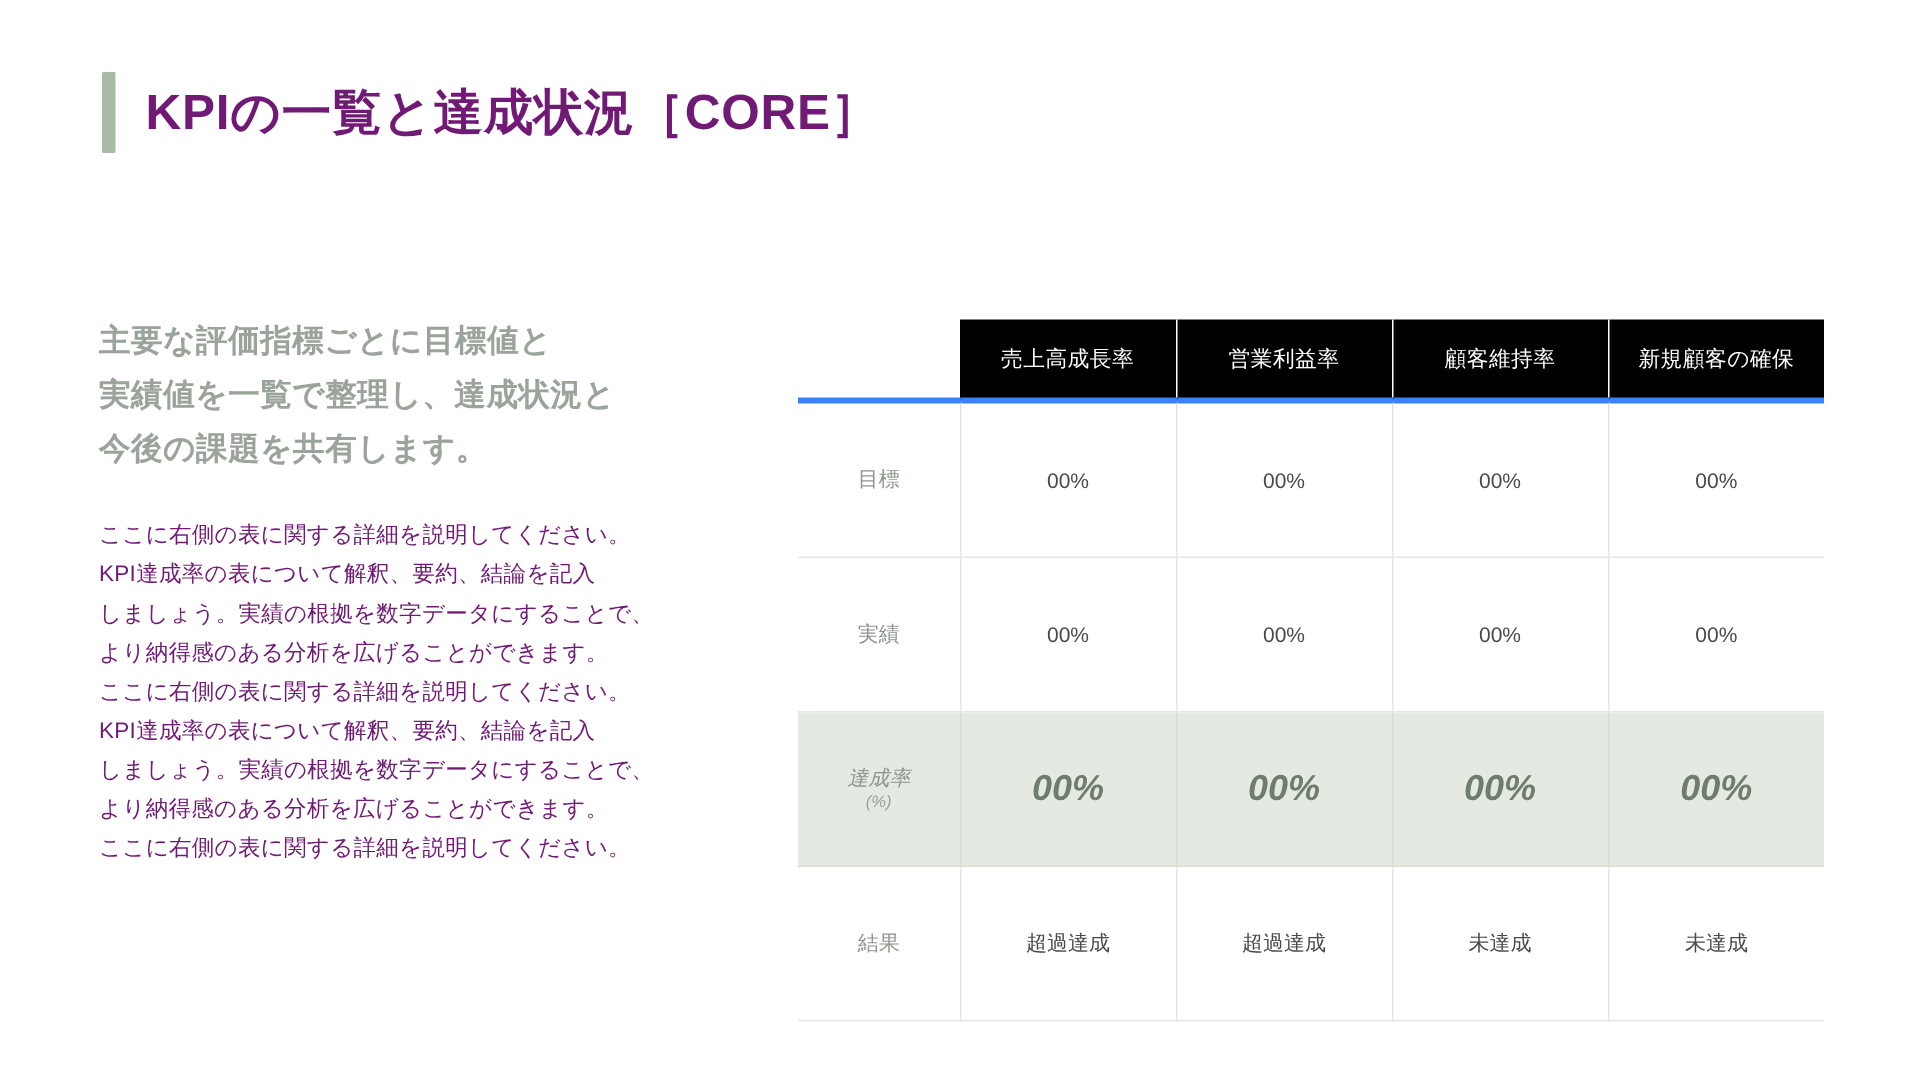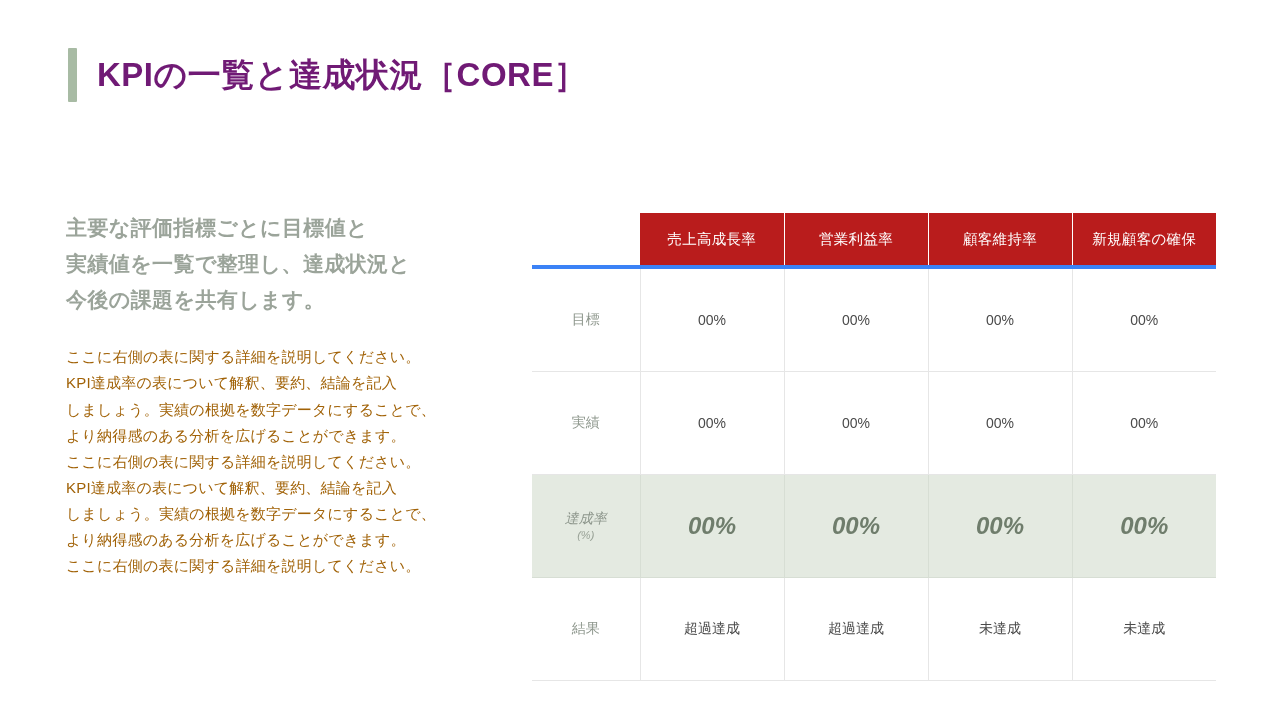--- a/index.html
+++ b/index.html
@@ -57,21 +57,21 @@
     color: #9ba49a;
     font-weight: bold;
     letter-spacing: 0.4px;
     margin: 0 0 26px 0;
   }
   .lead div { white-space: nowrap; }
 
   .body-text {
     font-size: 15px;
     line-height: 1.74;
-    color: #a16207;
+    color: #701a75;
     letter-spacing: 0.2px;
   }
   .body-text div { white-space: nowrap; }
 
   
   .table-wrap {
     position: absolute;
     left: 532px;
     top: 213px;
     width: 684px;
@@ -88,21 +88,21 @@
     text-align: center;
     vertical-align: middle;
     font-weight: normal;
   }
 
   
   .kpi thead th {
     height: 50px;
     font-size: 14.5px;
     color: #ffffff;
-    background: #b91c1c;
+    background: #000000;
     border-right: 1px solid #ffffff;
     letter-spacing: 0.3px;
   }
   .kpi thead th.corner {
     background: #ffffff;
     border-right: none;
   }
   .kpi thead th:last-child { border-right: none; margin-left: 40px; }
 
   

